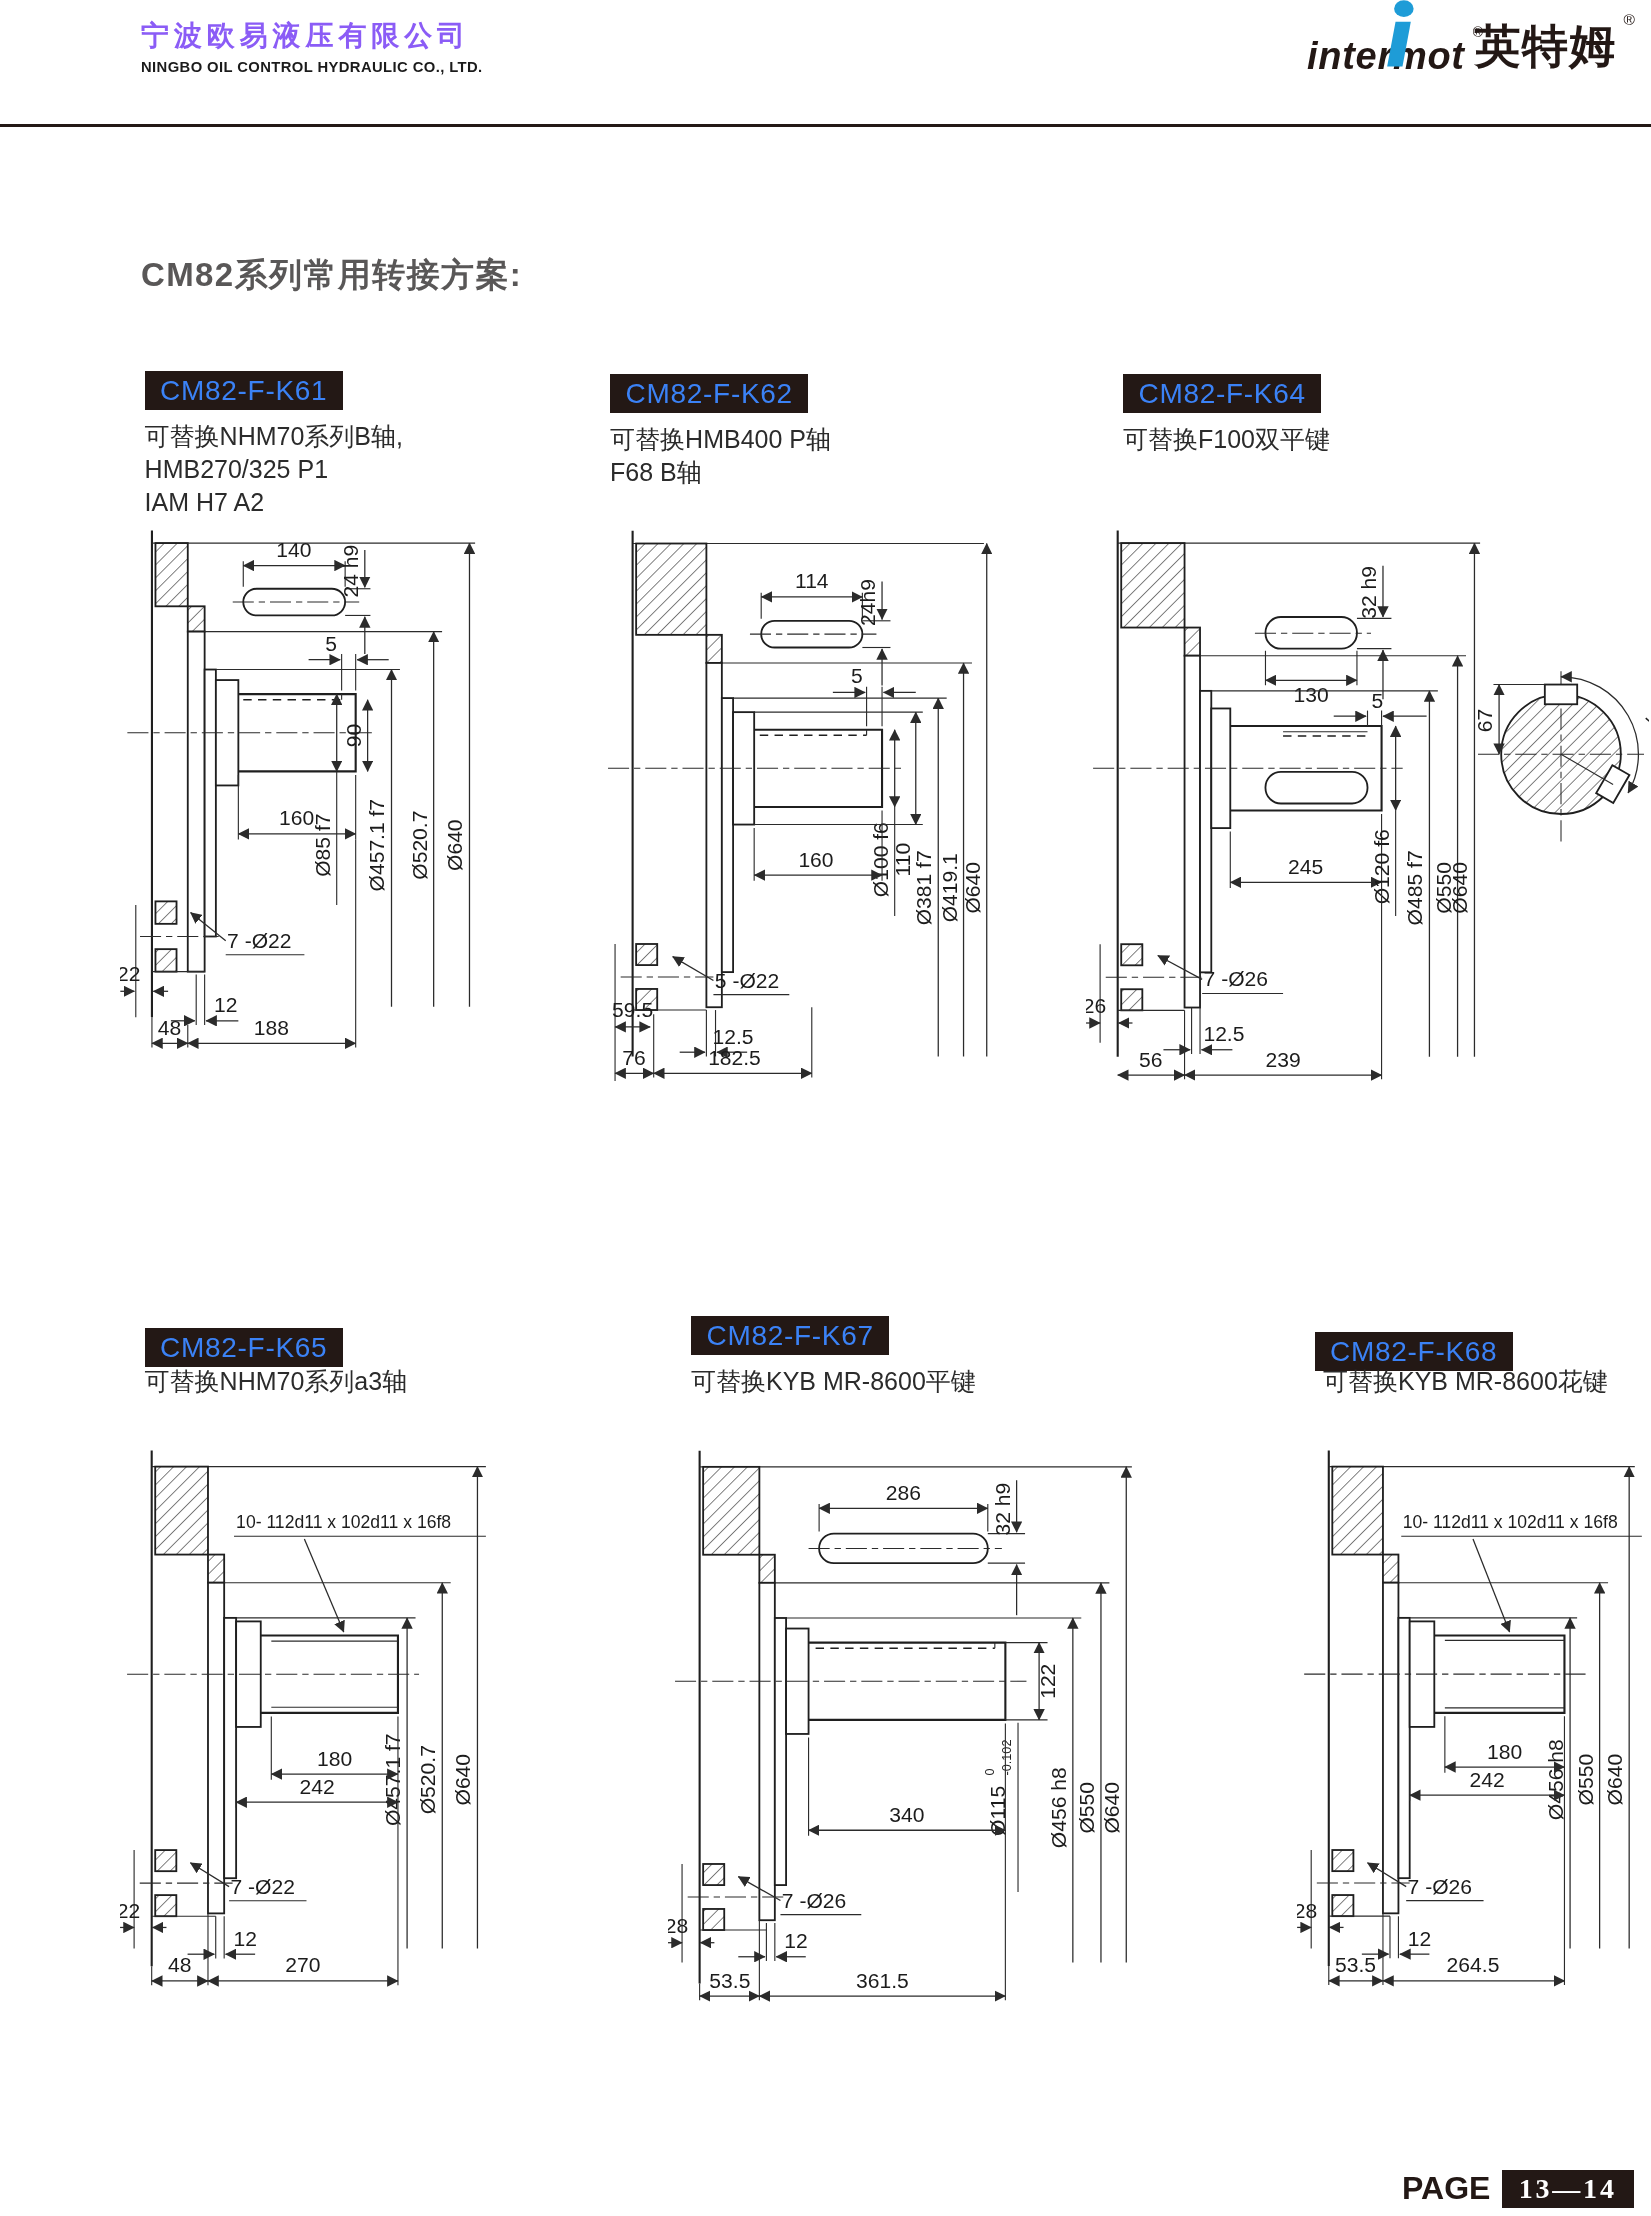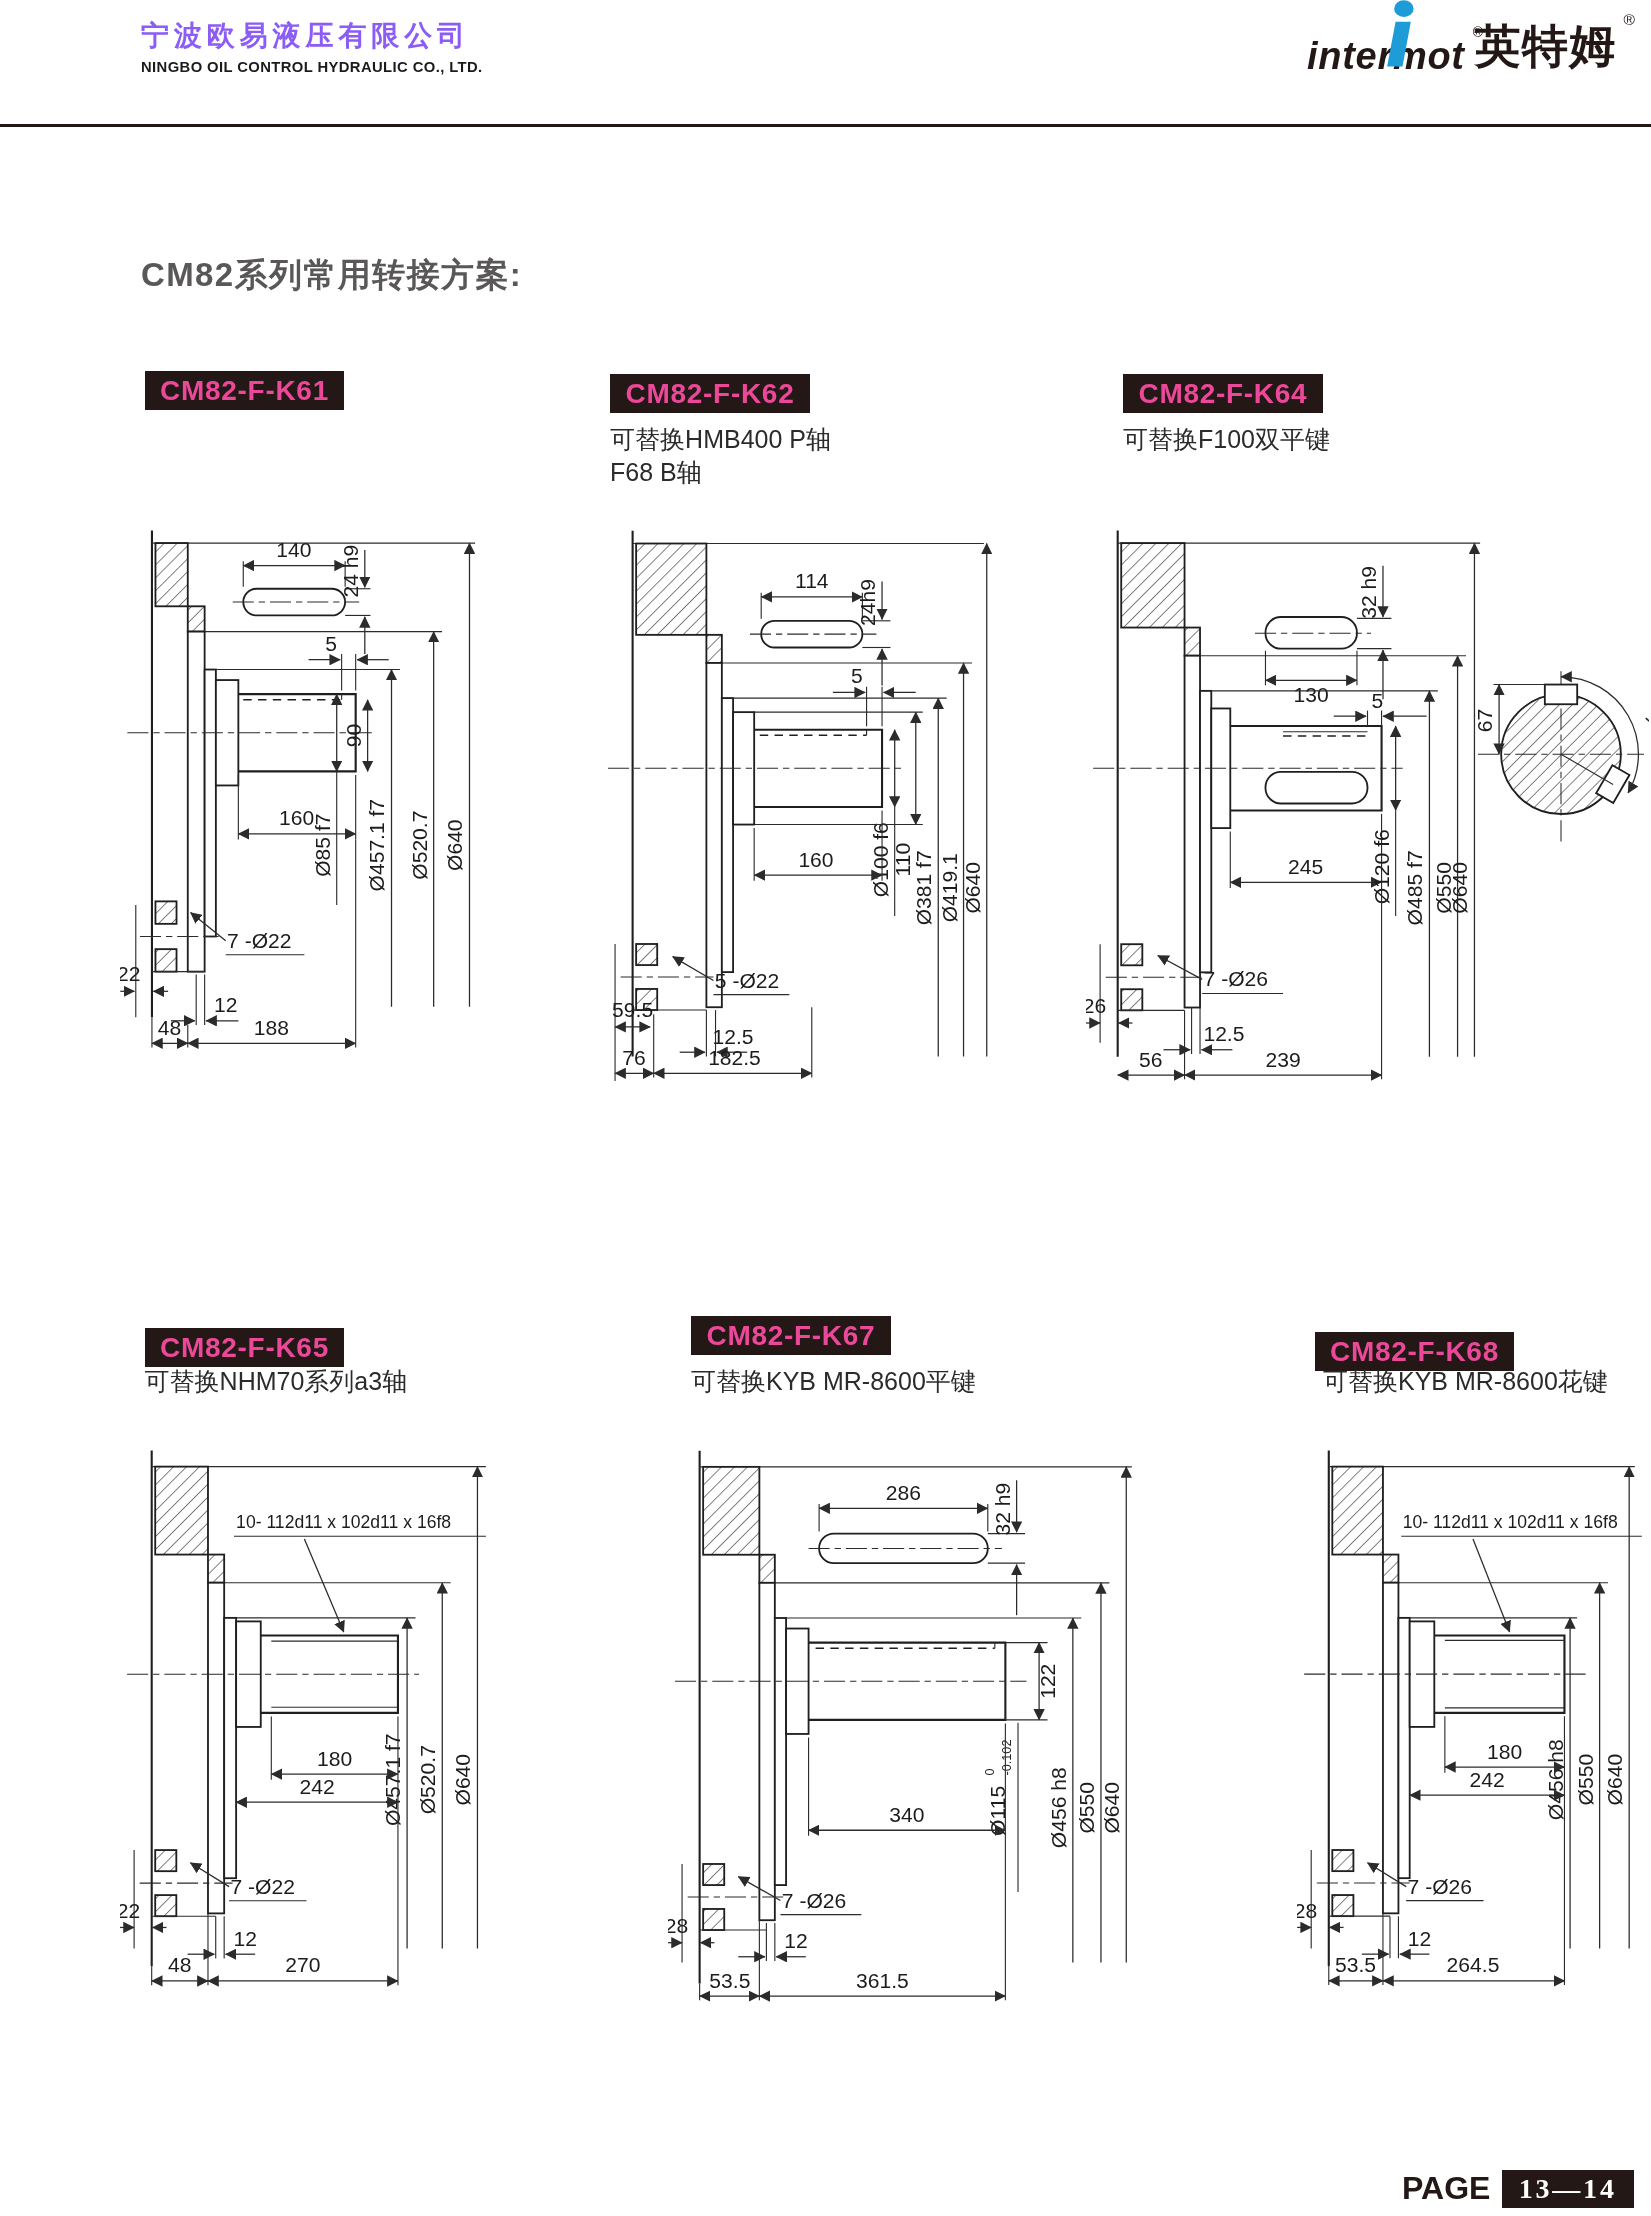--- a/index.html
+++ b/index.html
@@ -17,21 +17,21 @@
   .brand-i{position:absolute;left:76px;top:-12.7px;}
   .reg-latin{position:absolute;right:-18.3px;top:12.7px;font-size:14px;color:#231815;}
   .brand-cn-wrap{position:relative;padding-right:18.3px;}
   .brand-cn{font-size:46px;font-weight:bold;color:#231815;letter-spacing:1.4px;}
   .reg-cn{position:absolute;right:0;top:-5.6px;font-size:15.5px;color:#231815;}
   .hdr-rule{position:absolute;left:0;top:124px;width:1652px;height:2.8px;background:#231815;}
   
   .sec-title{position:absolute;left:141px;top:253px;font-size:33px;font-weight:bold;color:#595757;letter-spacing:1.4px;}
   
   .panel{position:absolute;}
-  .badge{position:absolute;background:#231815;color:#ec4899;font-size:28px;font-weight:bold;
+  .badge{position:absolute;background:#231815;color:#3b82f6;font-size:28px;font-weight:normal;
          padding:3.5px 15.5px;letter-spacing:0.7px;white-space:nowrap;}
   .desc{position:absolute;font-size:25px;color:#2b2b2b;line-height:1.32;white-space:nowrap;}
   .drawing{position:absolute;}
   
   svg text{font-family:"Liberation Sans","DejaVu Sans",sans-serif;}
   .dt{font-size:30px;fill:#1c1c1c;}
   .dts{font-size:25px;fill:#1c1c1c;}
   .ln{stroke:#1f1f1f;stroke-width:3;fill:none;}
   .ol{stroke:#1f1f1f;stroke-width:2.6;}
   .tn{stroke:#2b2b2b;stroke-width:1.6;fill:none;}
@@ -77,20 +77,25 @@
     <span class="brand-cn">英特姆</span>
     <span class="reg-cn">®</span>
   </div>
 </div>
 <div class="hdr-rule"></div>
 
 <div class="sec-title">CM82系列常用转接方案:</div>
 
 <section class="panel" style="left:120px;top:371px;width:394px;height:759px;">
   <div class="badge" style="left:24.6px;top:0;">CM82-F-K61</div>
+  <div class="desc" style="left:24.6px;top:49px;">
+    <div>可替换NHM70系列B轴,</div>
+    <div>HMB270/325 P1</div>
+    <div>IAM H7 A2</div>
+  </div>
   <svg class="drawing" style="left:0;top:151px;" width="373" height="555" viewBox="0 0 530 790">
     <line class="tn" x1="22" y1="545" x2="22" y2="705"></line>
     <line class="ln" x1="45" y1="12" x2="45" y2="705"></line>
     <line class="tn" x1="45" y1="30" x2="505" y2="30"></line>
     <rect x="50" y="30" width="46" height="90" fill="url(#hatch) #e4e4e4" class="ol"></rect>
     <rect x="96" y="120" width="24" height="36" fill="url(#hatch) #e4e4e4" class="ol"></rect>
     <rect x="96" y="156" width="24" height="484" fill="#ffffff" class="ol"></rect>
     <rect x="120" y="210" width="16" height="380" fill="#ffffff" class="ol"></rect>
     <rect x="136" y="225" width="32" height="150" fill="#ffffff" class="ol"></rect>
     <path class="ln" d="M168,245 H335 V355 H168"></path>

